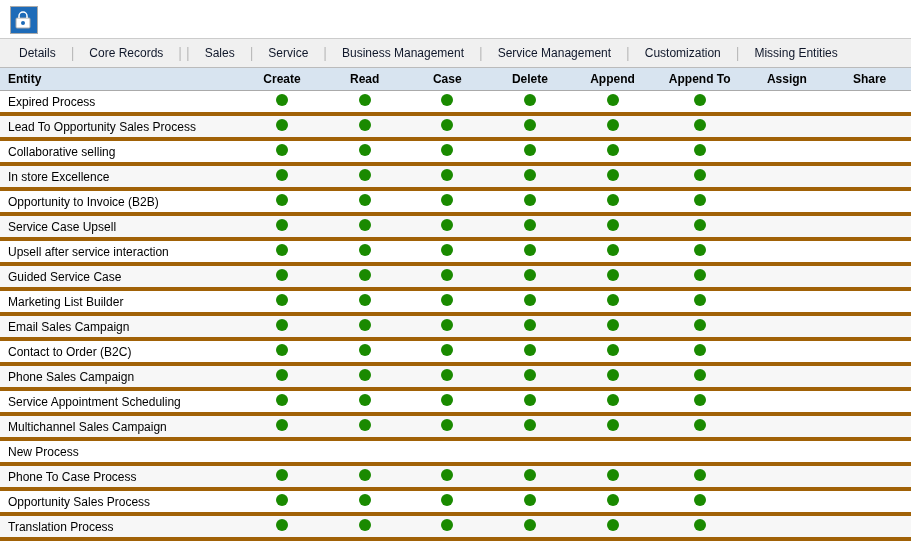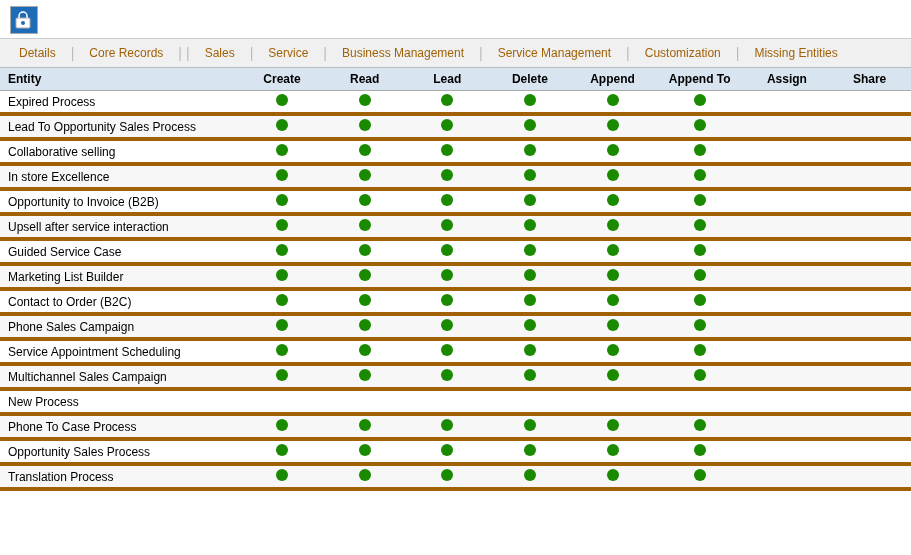--- a/index.html
+++ b/index.html
@@ -59,21 +59,21 @@
       border-bottom: 1px solid #bbb;
       padding: 0 6px;
     }
 
     .tab {
       padding: 6px 12px;
       cursor: pointer;
       white-space: nowrap;
       border: 1px solid transparent;
       font-size: 12px;
-      color: #a16207;
+      color: #0f172a;
       background: transparent;
       position: relative;
       text-align: right;
     }
 
     .tab-separator {
       color: #bbb;
       padding: 0 2px;
       font-size: 14px;
       line-height: 28px;
@@ -190,21 +190,21 @@
     <span class="tab">Missing Entities</span>
   </div>
 
 <div class="content-area">
   <table>
     <thead id="table-head">
         <tr>
           <th class="entity-col">Entity</th>
           <th class="perm-col">Create</th>
           <th class="perm-col">Read</th>
-          <th class="perm-col">Lead</th>
+          <th class="perm-col">Case</th>
           <th class="perm-col">Delete</th>
           <th class="perm-col">Append</th>
           <th class="perm-col">Append To</th>
           <th class="perm-col">Assign</th>
           <th class="perm-col">Share</th>
         </tr>
       </thead>
     <tbody id="table-body">
         <tr>
           <td class="entity-col">Expired Process</td>
@@ -255,20 +255,31 @@
           <td class="perm-col"><span class="dot-green"></span></td>
           <td class="perm-col"><span class="dot-green"></span></td>
           <td class="perm-col"><span class="dot-green"></span></td>
           <td class="perm-col"><span class="dot-green"></span></td>
           <td class="perm-col"><span class="dot-green"></span></td>
           <td class="perm-col"><span class="dot-green"></span></td>
           <td class="perm-col"><span class="dot-none"></span></td>
           <td class="perm-col"><span class="dot-none"></span></td>
         </tr>
         <tr>
+          <td class="entity-col">Service Case Upsell</td>
+          <td class="perm-col"><span class="dot-green"></span></td>
+          <td class="perm-col"><span class="dot-green"></span></td>
+          <td class="perm-col"><span class="dot-green"></span></td>
+          <td class="perm-col"><span class="dot-green"></span></td>
+          <td class="perm-col"><span class="dot-green"></span></td>
+          <td class="perm-col"><span class="dot-green"></span></td>
+          <td class="perm-col"><span class="dot-none"></span></td>
+          <td class="perm-col"><span class="dot-none"></span></td>
+        </tr>
+        <tr>
           <td class="entity-col">Upsell after service interaction</td>
           <td class="perm-col"><span class="dot-green"></span></td>
           <td class="perm-col"><span class="dot-green"></span></td>
           <td class="perm-col"><span class="dot-green"></span></td>
           <td class="perm-col"><span class="dot-green"></span></td>
           <td class="perm-col"><span class="dot-green"></span></td>
           <td class="perm-col"><span class="dot-green"></span></td>
           <td class="perm-col"><span class="dot-none"></span></td>
           <td class="perm-col"><span class="dot-none"></span></td>
         </tr>
@@ -278,20 +289,31 @@
           <td class="perm-col"><span class="dot-green"></span></td>
           <td class="perm-col"><span class="dot-green"></span></td>
           <td class="perm-col"><span class="dot-green"></span></td>
           <td class="perm-col"><span class="dot-green"></span></td>
           <td class="perm-col"><span class="dot-green"></span></td>
           <td class="perm-col"><span class="dot-none"></span></td>
           <td class="perm-col"><span class="dot-none"></span></td>
         </tr>
         <tr>
           <td class="entity-col">Marketing List Builder</td>
+          <td class="perm-col"><span class="dot-green"></span></td>
+          <td class="perm-col"><span class="dot-green"></span></td>
+          <td class="perm-col"><span class="dot-green"></span></td>
+          <td class="perm-col"><span class="dot-green"></span></td>
+          <td class="perm-col"><span class="dot-green"></span></td>
+          <td class="perm-col"><span class="dot-green"></span></td>
+          <td class="perm-col"><span class="dot-none"></span></td>
+          <td class="perm-col"><span class="dot-none"></span></td>
+        </tr>
+        <tr>
+          <td class="entity-col">Email Sales Campaign</td>
           <td class="perm-col"><span class="dot-green"></span></td>
           <td class="perm-col"><span class="dot-green"></span></td>
           <td class="perm-col"><span class="dot-green"></span></td>
           <td class="perm-col"><span class="dot-green"></span></td>
           <td class="perm-col"><span class="dot-green"></span></td>
           <td class="perm-col"><span class="dot-green"></span></td>
           <td class="perm-col"><span class="dot-none"></span></td>
           <td class="perm-col"><span class="dot-none"></span></td>
         </tr>
         <tr>

